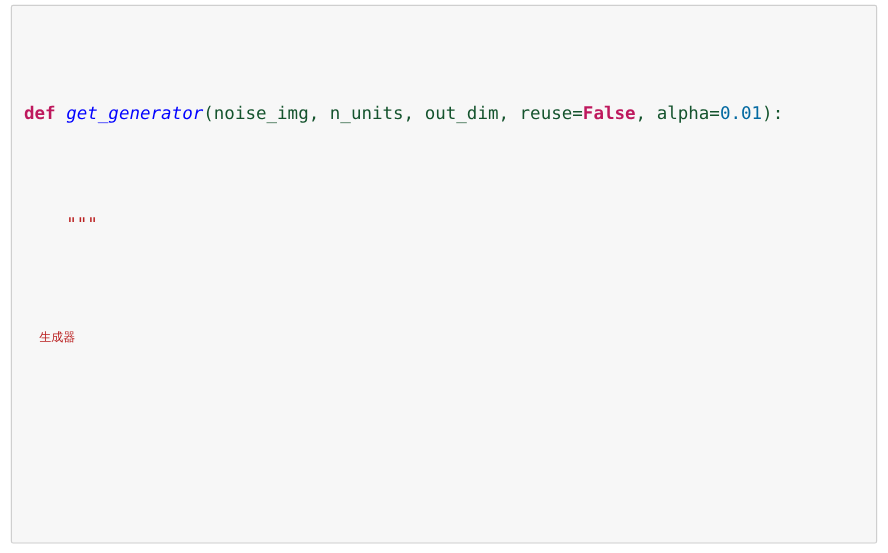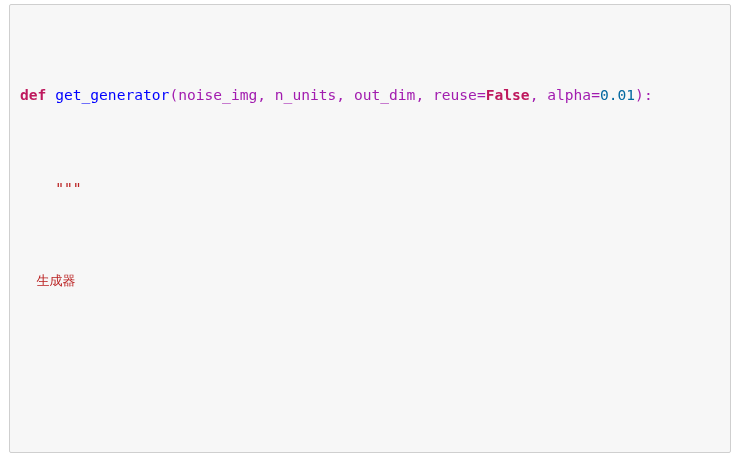--- a/index.html
+++ b/index.html
@@ -32,27 +32,27 @@
     white-space: pre;
     color: #1a1a1a;
     letter-spacing: 0px;
   }
   .line {
     white-space: pre;
     min-height: 23.1px;
   }
   
   .kw   { color: #be185d; font-weight: bold; }
-  .fn   { color: #0000ff; }
+  .fn   { color: #0000ff; font-style: italic; }
   .num  { color: #0369a1; }
   .doc  { color: #ba2121; }
-  .pl   { color: #a21caf; }
+  .pl   { color: #14532d; }
   .cjk  {
     font-family: "DejaVu Sans", "Liberation Sans", sans-serif;
-    font-size: 13px;
+    font-size: 10px;
   }
 </style>
 </head>
 <body>
 
 <div id="code-cell">
   <div id="code-body">
 
     <div class="line"><span class="kw">def</span><span class="pl"> </span><span class="fn">get_generator</span><span class="pl">(noise_img, n_units, out_dim, reuse=</span><span class="kw">False</span><span class="pl">, alpha=</span><span class="num">0.01</span><span class="pl">):</span></div>
 

